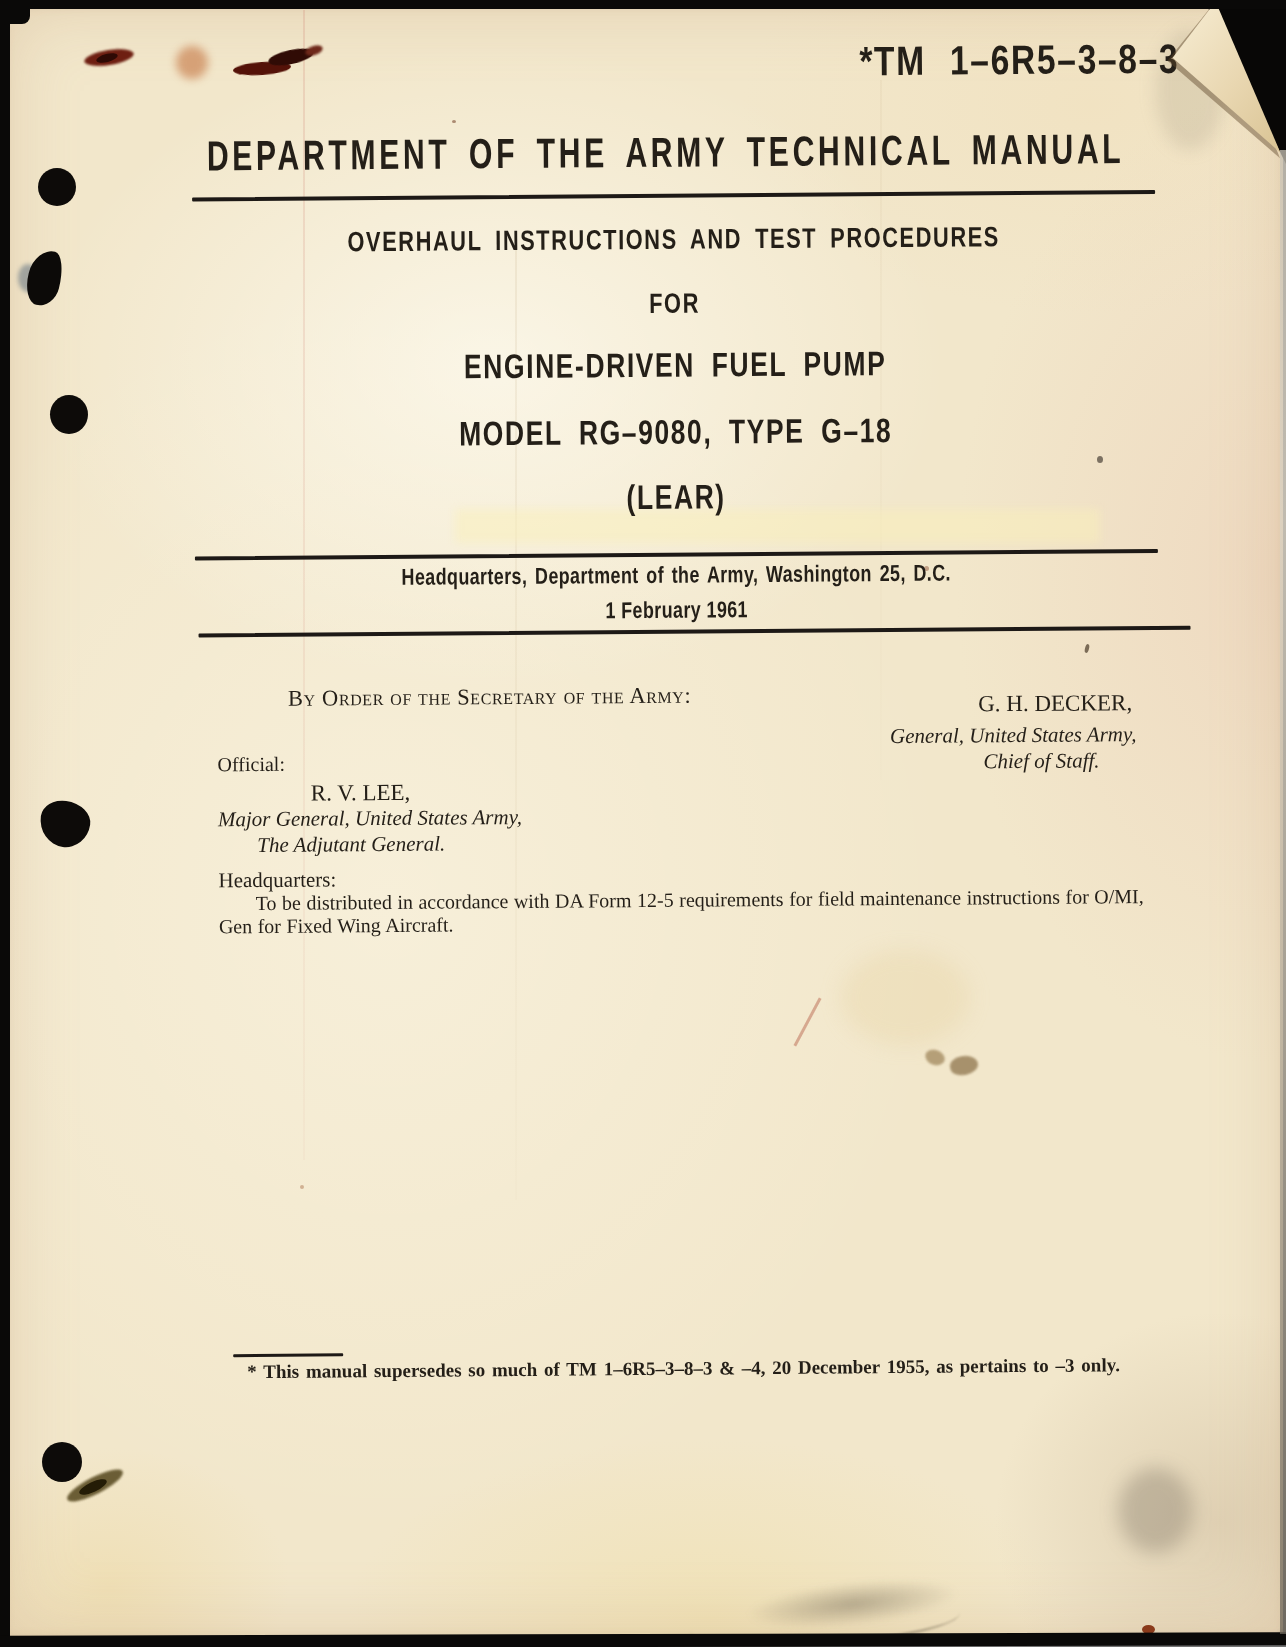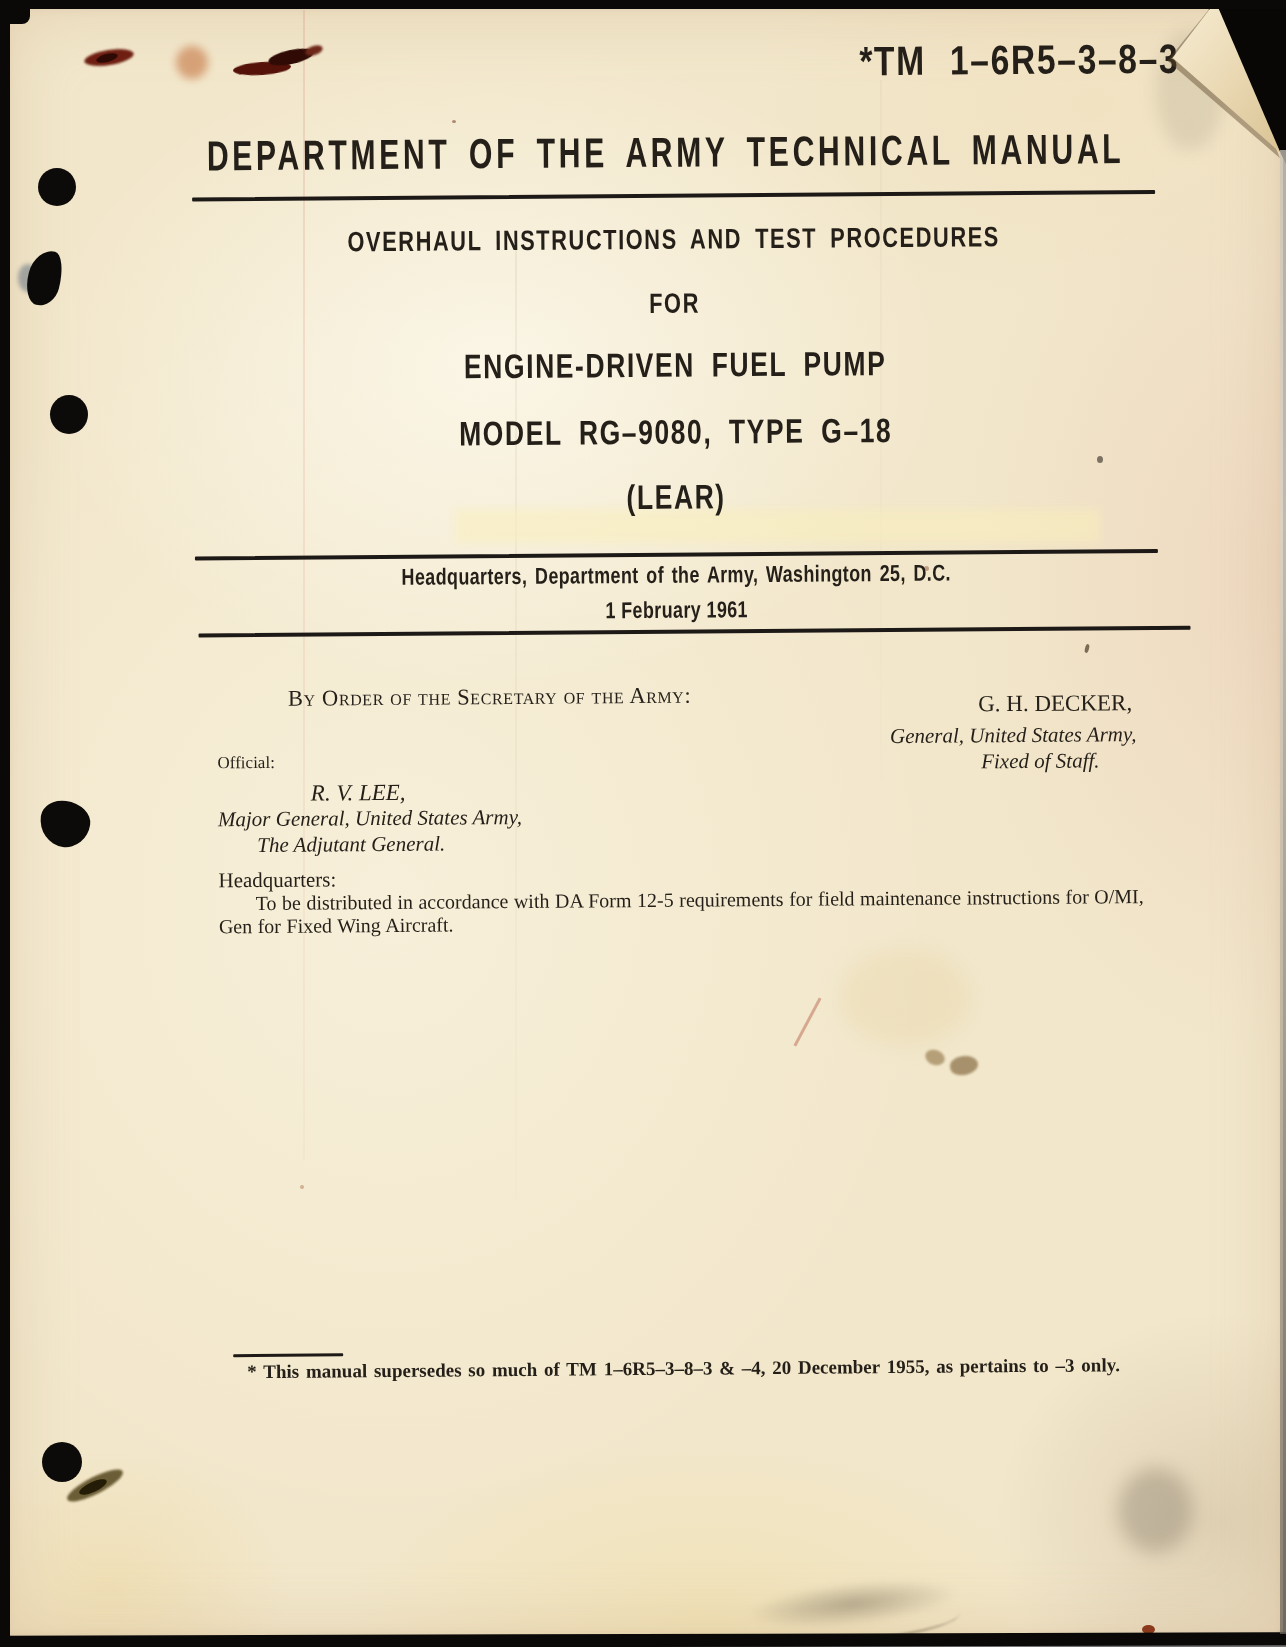--- a/index.html
+++ b/index.html
@@ -56,22 +56,22 @@
   .t5{top:478px;font-size:34px;letter-spacing:2px;}
   .band{top:509px;left:455px;width:645px;height:34px;background:rgba(249,240,186,.5);filter:blur(4px);}
   .rule2{top:553px;left:197px;width:963px;height:4px;}
   .hq{top:562px;font-size:23px;letter-spacing:.5px;word-spacing:3px;}
   .date{top:597px;font-size:23px;letter-spacing:.5px;}
   .rule3{top:630px;left:200px;width:992px;height:4px;}
   .byorder{top:683px;left:289px;font-size:22.5px;font-variant:small-caps;letter-spacing:.6px;}
   .chief-name{top:694px;right:153px;font-size:23px;}
   .chief-rank{top:726px;right:149px;font-size:21px;}
   .chief-title{top:752px;right:186px;font-size:21px;}
-  .official{top:750px;left:218px;font-size:17px;}
-  .adj-name{top:778px;left:311px;font-size:23px;font-style:italic;}
+  .official{top:750px;left:218px;font-size:20px;}
+  .adj-name{top:778px;left:311px;font-size:23px;}
   .adj-rank{top:804px;left:218px;font-size:21px;}
   .adj-title{top:830px;left:257px;font-size:21px;}
   .dist-label{top:865px;left:218px;font-size:21px;}
   .dist-body{top:889px;left:218px;width:952px;font-size:20px;line-height:23px;
       text-indent:37px;white-space:normal;word-spacing:.5px;}
   .fn-rule{top:1351px;left:229px;width:110px;height:2.5px;}
   .fn{top:1358px;left:243px;font-size:19px;font-weight:bold;word-spacing:2px;}
   
   .hole{position:absolute;background:#0d0b09;border-radius:50%;}
   .hole1{left:38px;top:168px;width:38px;height:38px;}
@@ -190,21 +190,21 @@
     </div>
     <div class="abs sans center-line date">
       <span class="sx">1 February 1961</span>
     </div>
     <div class="abs rule rule3"></div>
 
     <div class="abs serif byorder">By Order of the Secretary of the Army:</div>
 
     <div class="abs serif chief-name">G. H. DECKER,</div>
     <div class="abs serif ital chief-rank">General, United States Army,</div>
-    <div class="abs serif ital chief-title">Fixed of Staff.</div>
+    <div class="abs serif ital chief-title">Chief of Staff.</div>
 
     <div class="abs serif official">Official:</div>
     <div class="abs serif adj-name">R. V. LEE,</div>
     <div class="abs serif ital adj-rank">Major General, United States Army,</div>
     <div class="abs serif ital adj-title">The Adjutant General.</div>
 
     <div class="abs serif dist-label">Headquarters:</div>
     <div class="abs serif dist-body">To be distributed in accordance with DA Form 12-5 requirements for field maintenance instructions for O/MI, Gen for Fixed Wing Aircraft.</div>
 
     <div class="abs rule fn-rule"></div>

